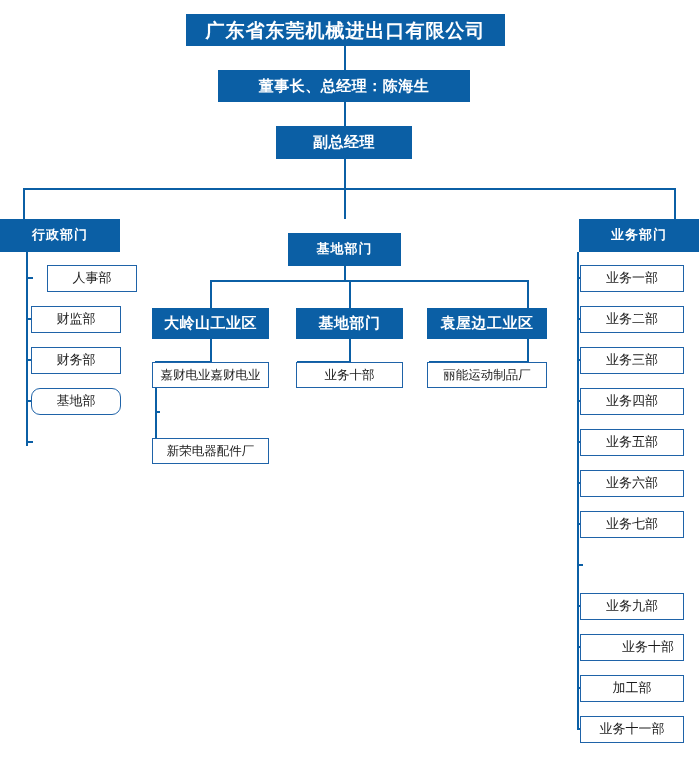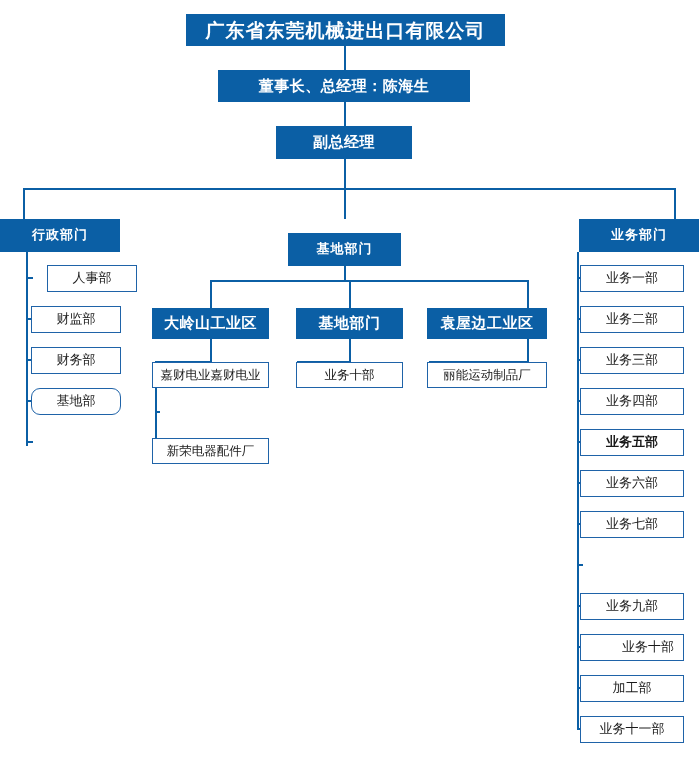--- a/index.html
+++ b/index.html
@@ -138,21 +138,21 @@
   <div class="conn h" style="left:577px; top:564px; width:6px; height:2px;"></div>
   <div class="conn h" style="left:577px; top:605px; width:6px; height:2px;"></div>
   <div class="conn h" style="left:577px; top:646px; width:6px; height:2px;"></div>
   <div class="conn h" style="left:577px; top:687px; width:6px; height:2px;"></div>
   <div class="conn h" style="left:577px; top:728px; width:6px; height:2px;"></div>
 
   <div class="box outline t-leaf" style="left:580px; top:265px; width:104px; height:27px;">业务一部</div>
   <div class="box outline t-leaf" style="left:580px; top:306px; width:104px; height:27px;">业务二部</div>
   <div class="box outline t-leaf" style="left:580px; top:347px; width:104px; height:27px;">业务三部</div>
   <div class="box outline t-leaf" style="left:580px; top:388px; width:104px; height:27px;">业务四部</div>
-  <div class="box outline t-leaf" style="left:580px; top:429px; width:104px; height:27px;font-weight:bold;">业务五部</div>
+  <div class="box outline t-leaf" style="left:580px; top:429px; width:104px; height:27px;">业务五部</div>
   <div class="box outline t-leaf" style="left:580px; top:470px; width:104px; height:27px;">业务六部</div>
   <div class="box outline t-leaf" style="left:580px; top:511px; width:104px; height:27px;">业务七部</div>
   <div class="box outline t-leaf" style="left:580px; top:593px; width:104px; height:27px;">业务九部</div>
   <div class="box outline t-leaf" style="left:580px; top:634px; width:104px; height:27px;padding-left:32px;">业务十部</div>
   <div class="box outline t-leaf" style="left:580px; top:675px; width:104px; height:27px;">加工部</div>
   <div class="box outline t-leaf" style="left:580px; top:716px; width:104px; height:27px;">业务十一部</div>
 
 </div>
 
 </body></html>

